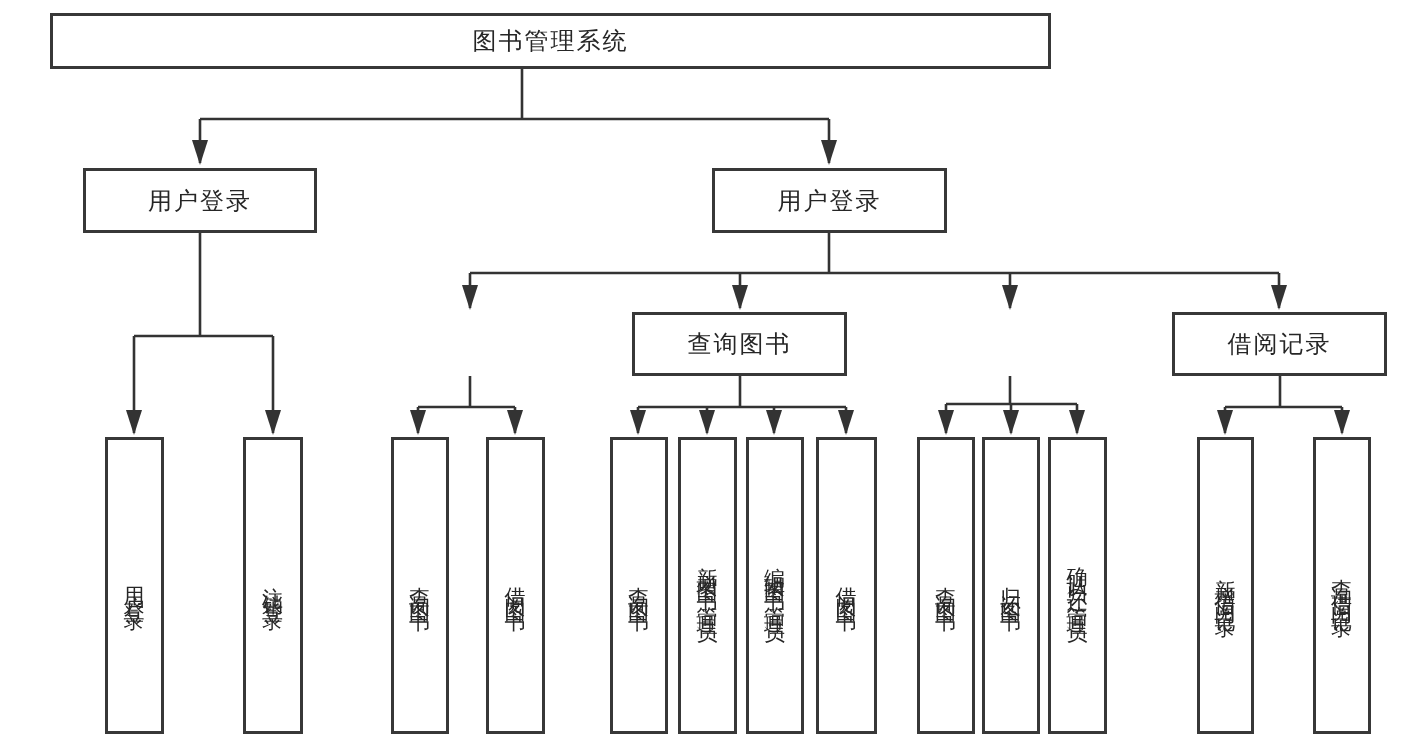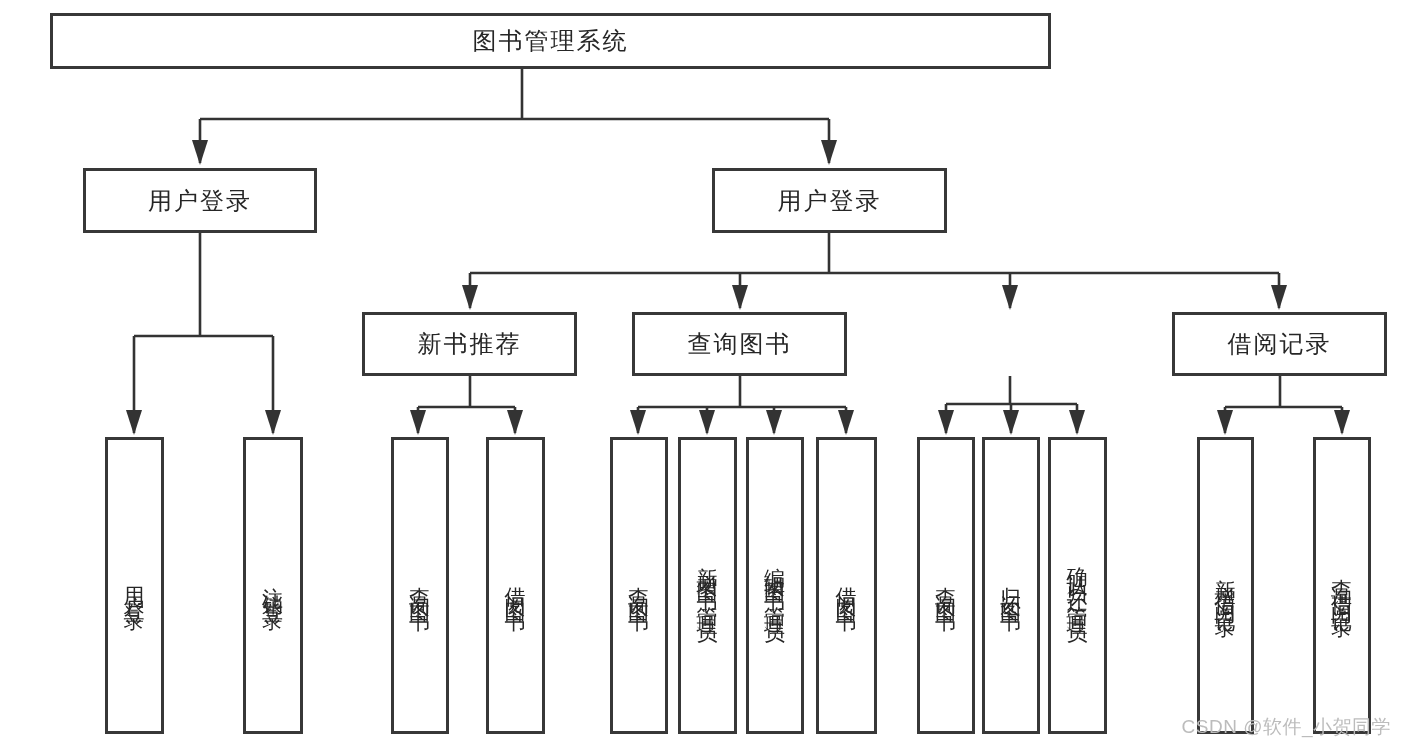--- a/index.html
+++ b/index.html
@@ -93,23 +93,20 @@
     <span class="hlabel">图书管理系统</span>
   </div>
 
   <div class="box" id="n-login">
     <span class="hlabel">用户登录</span>
   </div>
   <div class="box" id="n-mgmt">
     <span class="hlabel">用户登录</span>
   </div>
 
-  <div class="box" id="n-l2-0">
-    <span class="hlabel">新书推荐</span>
-  </div>
   <div class="box" id="n-l2-1">
     <span class="hlabel">查询图书</span>
   </div>
   <div class="box" id="n-l2-3">
     <span class="hlabel">借阅记录</span>
   </div>
 
   <div class="box leaf" id="n-leaf-0">
     <span class="vlabel">用户登录</span>
   </div>
@@ -143,14 +140,13 @@
   <div class="box leaf" id="n-leaf-10">
     <span class="vlabel">确认归还（管理员）</span>
   </div>
   <div class="box leaf" id="n-leaf-11">
     <span class="vlabel">新增借阅记录</span>
   </div>
   <div class="box leaf" id="n-leaf-12">
     <span class="vlabel">查询借阅记录</span>
   </div>
 
-  <div id="watermark">CSDN @软件_小贺同学</div>
 </div>
 
 </body></html>

